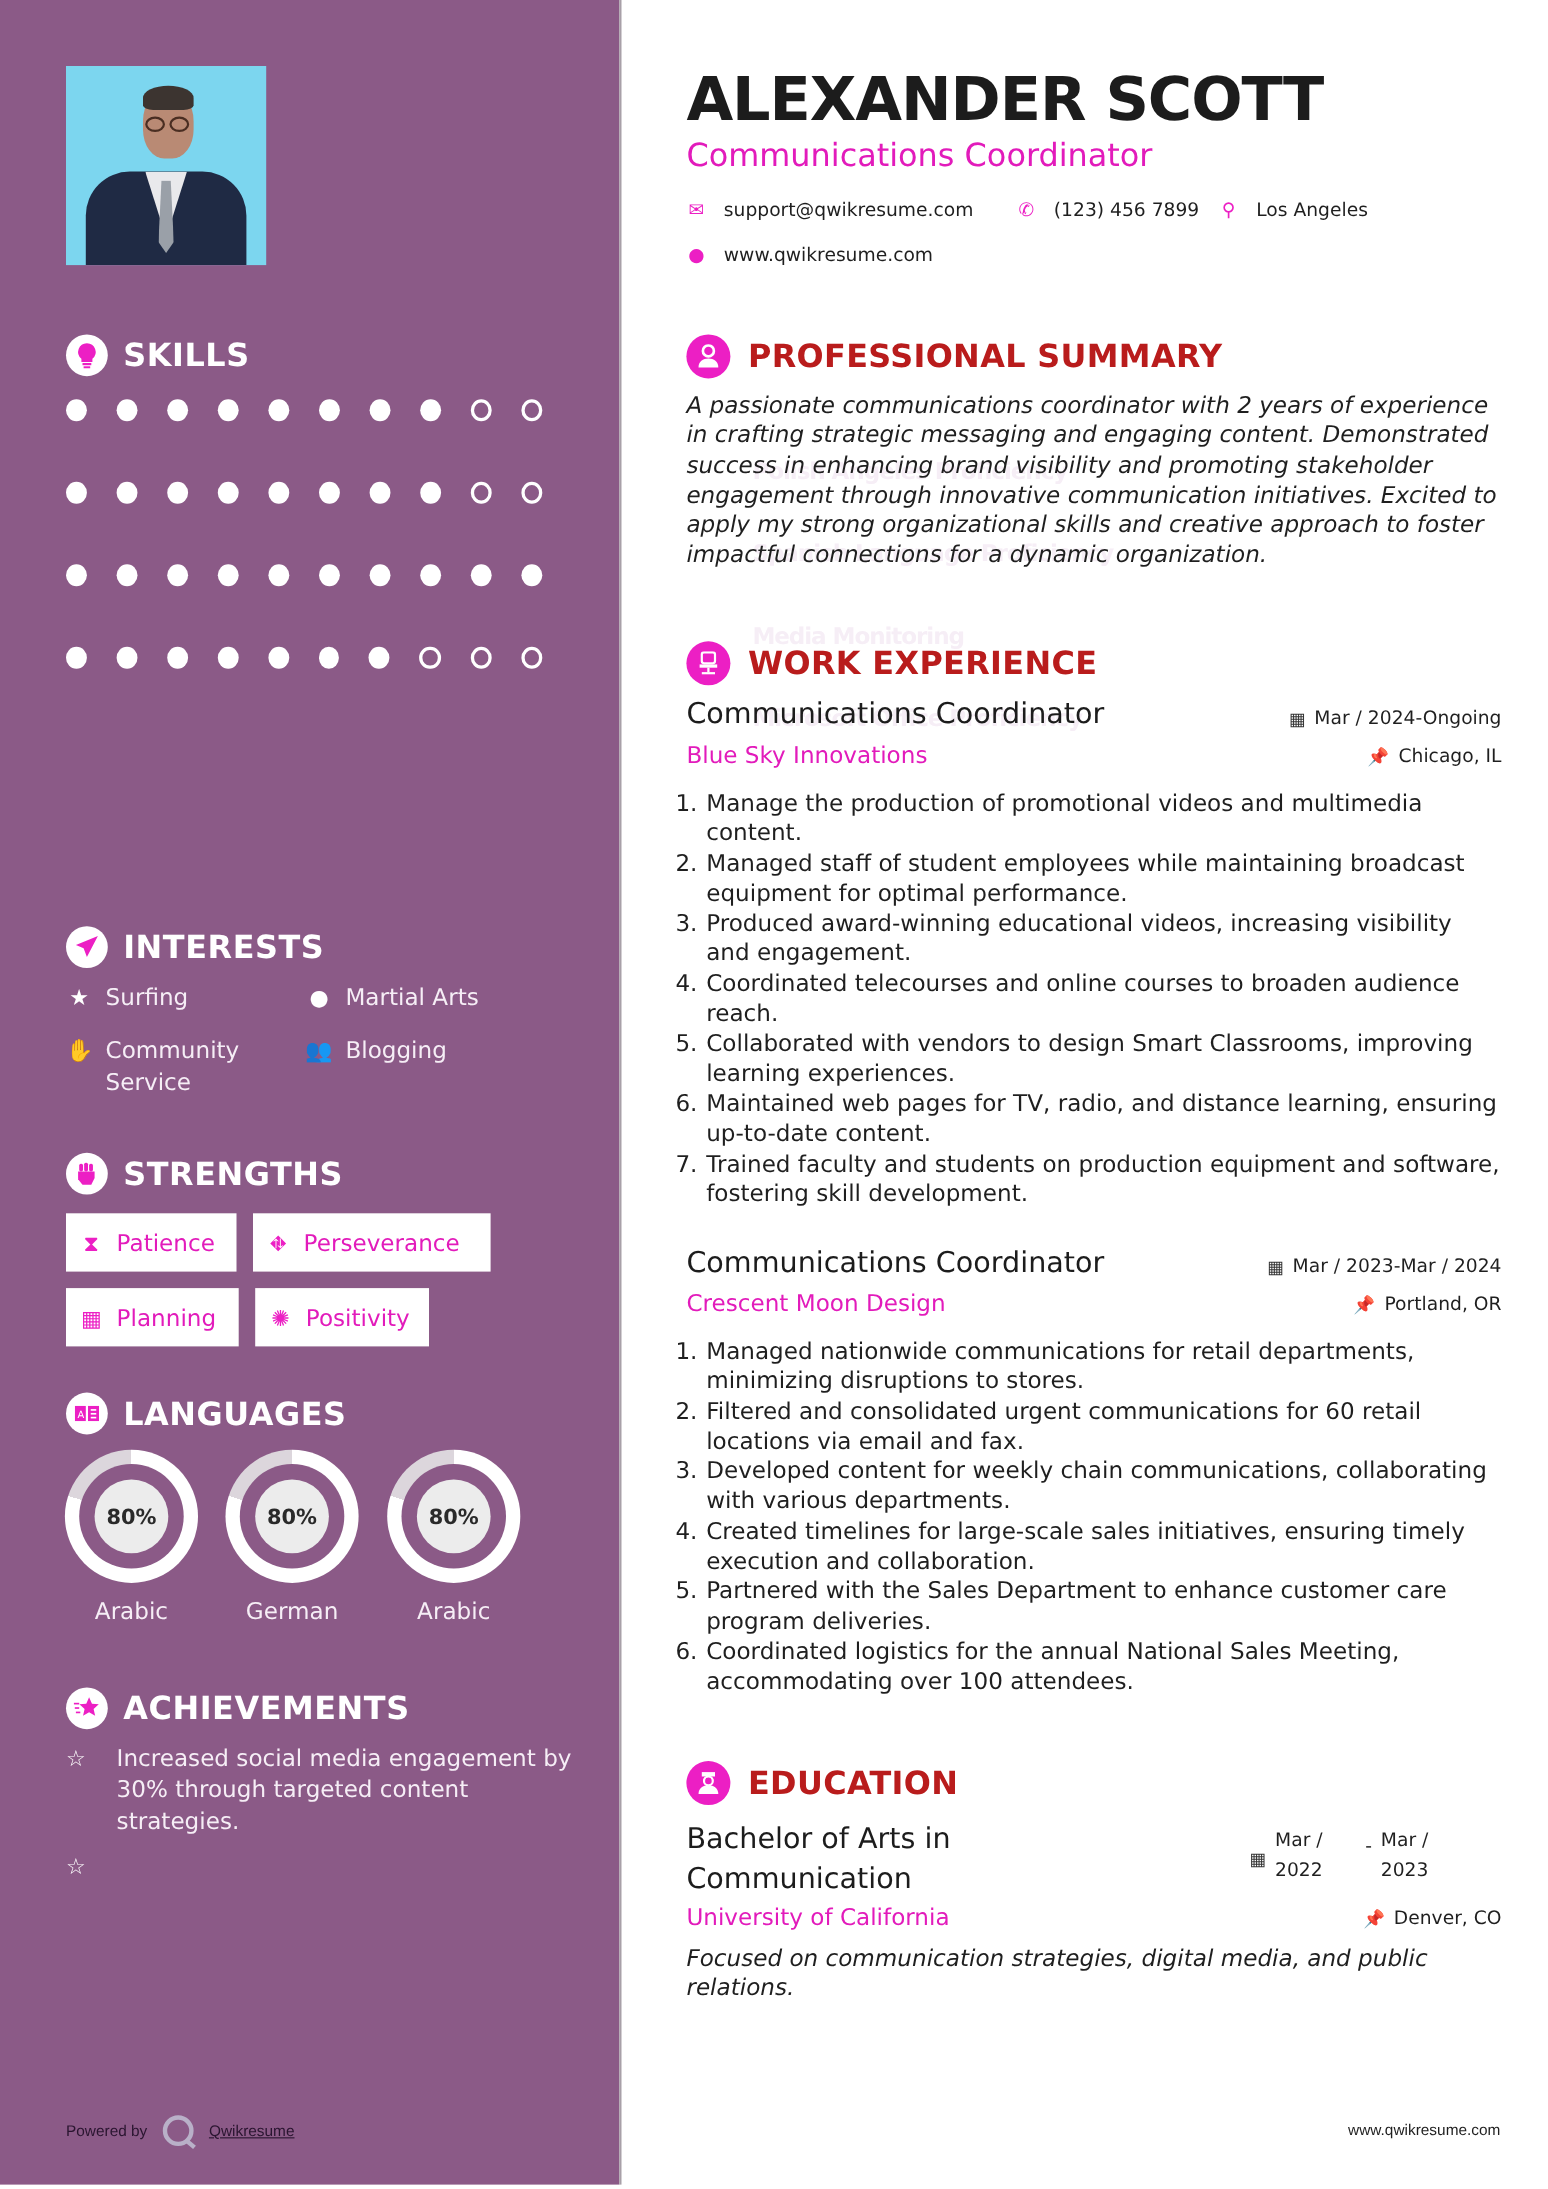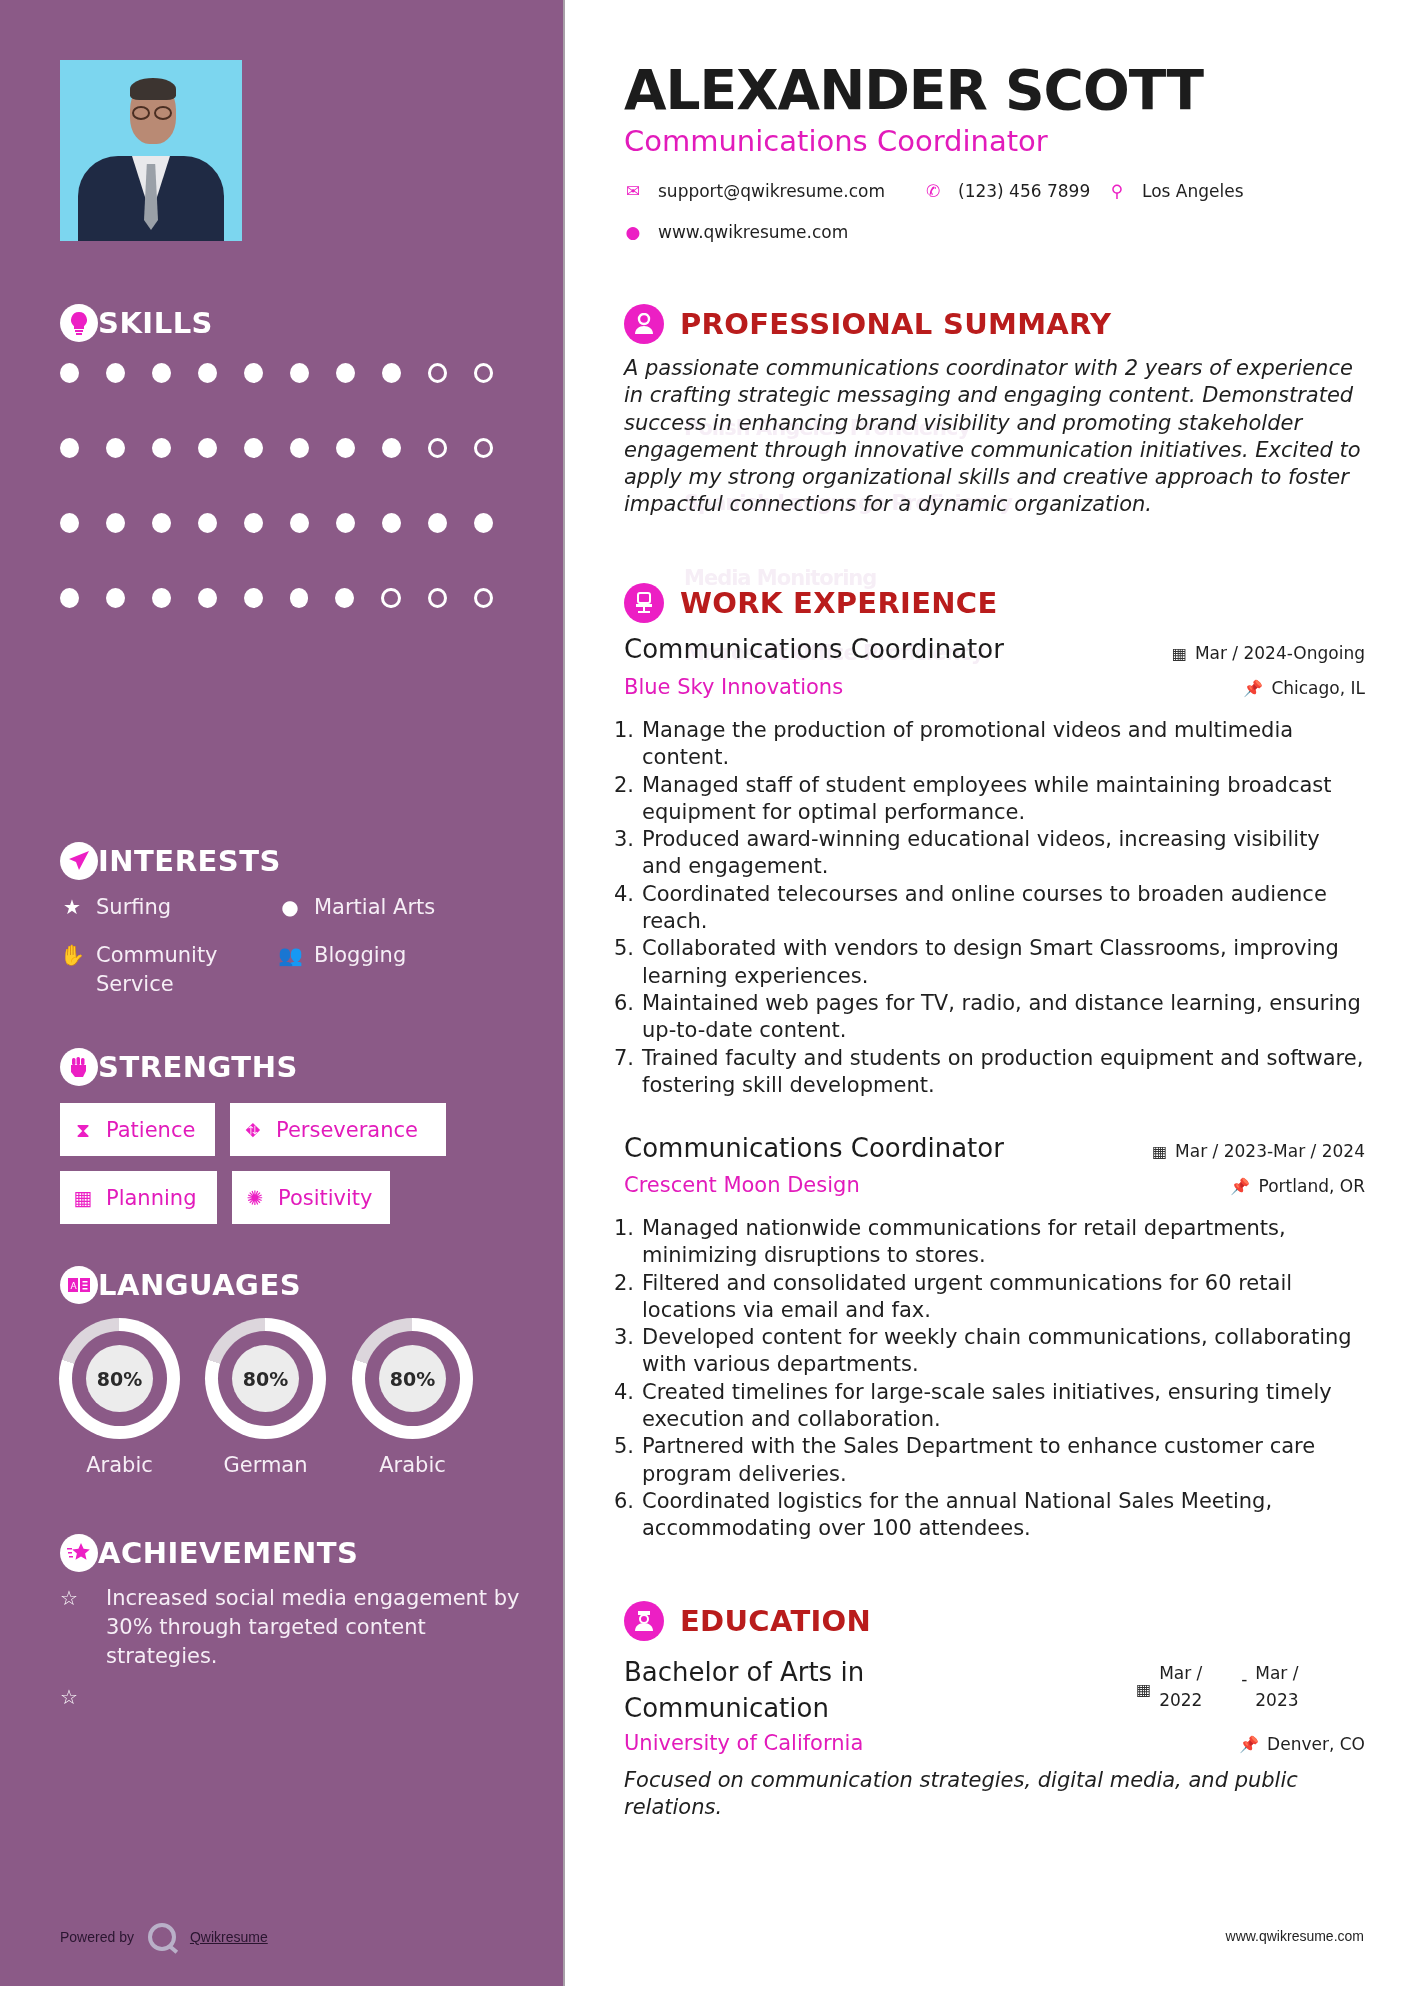--- a/index.html
+++ b/index.html
@@ -11,21 +11,21 @@
 
   .photo { position: absolute; left: 60px; top: 60px; width: 182px; height: 181px; background: #7cd6ef; overflow: hidden; }
   .photo .head { position: absolute; left: 70px; top: 22px; width: 46px; height: 62px; background: #b98a74; border-radius: 45% 45% 42% 42%; }
   .photo .hair { position: absolute; left: 70px; top: 18px; width: 46px; height: 22px; background: #3c3430; border-radius: 50% 50% 20% 20%; }
   .photo .glasses { position: absolute; left: 72px; top: 46px; width: 42px; height: 14px; }
   .photo .glasses span { position: absolute; top: 0; width: 18px; height: 14px; border: 2px solid #4a2e22; border-radius: 50%; }
   .photo .body { position: absolute; left: 18px; top: 96px; width: 146px; height: 90px; background: #1f2a44; border-radius: 40px 40px 0 0; }
   .photo .shirt { position: absolute; left: 72px; top: 96px; width: 38px; height: 60px; background: #e9e9ec; clip-path: polygon(0 0, 100% 0, 50% 100%); }
   .photo .tie { position: absolute; left: 84px; top: 104px; width: 14px; height: 66px; background: #9aa0a8; clip-path: polygon(20% 0, 80% 0, 100% 85%, 50% 100%, 0 85%); }
 
-  .side-heading { position: absolute; left: 60px; display: flex; align-items: center; }
+  .side-heading { position: absolute; left: 60px; display: flex; align-items: center; gap: 14px; }
   .side-heading .circ { width: 38px; height: 38px; border-radius: 50%; background: #ffffff; display: flex; align-items: center; justify-content: center; color: #ec1fc4; font-size: 20px; line-height: 1; }
   .side-heading .ttl { font-family: "DejaVu Sans", sans-serif; font-weight: bold; font-size: 29px; letter-spacing: 0.5px; color: #ffffff; }
 
   .skill { position: absolute; left: 60px; width: 460px; }
   .skill .name { font-family: "DejaVu Sans", sans-serif; font-size: 21px; color: #f6eef6; height: 30px; line-height: 30px; }
   .skill .dots { display: flex; gap: 0; margin-top: 8px; }
   .skill .dot { width: 20px; height: 20px; border-radius: 50%; margin-right: 27px; }
   .skill .dot.on { background: #ffffff; }
   .skill .dot.off { background: transparent; border: 3px solid #ffffff; }
 

